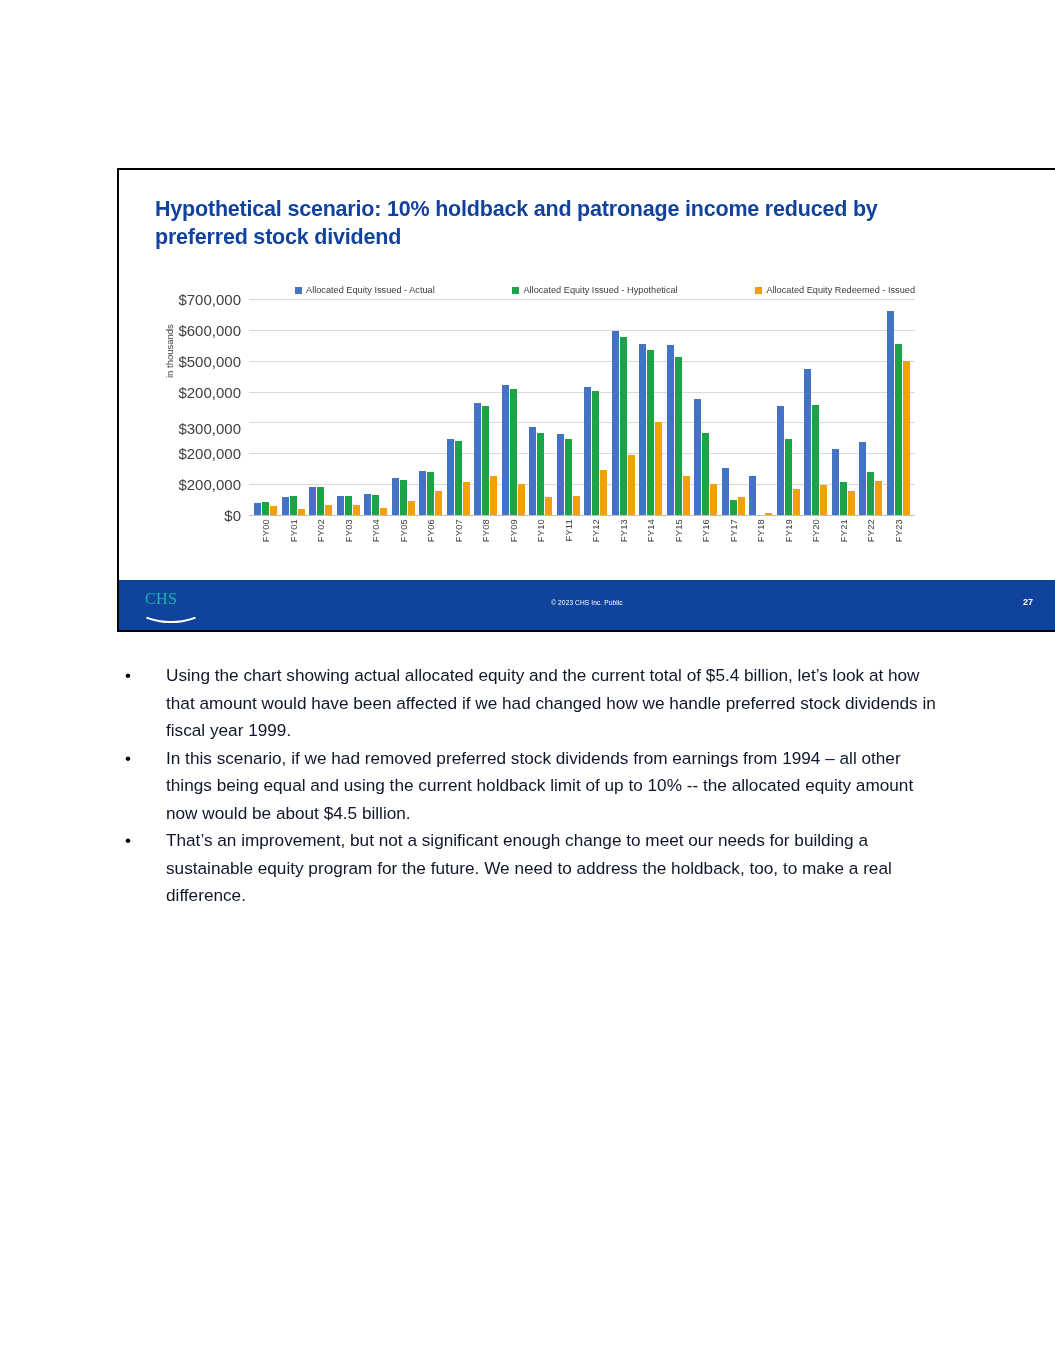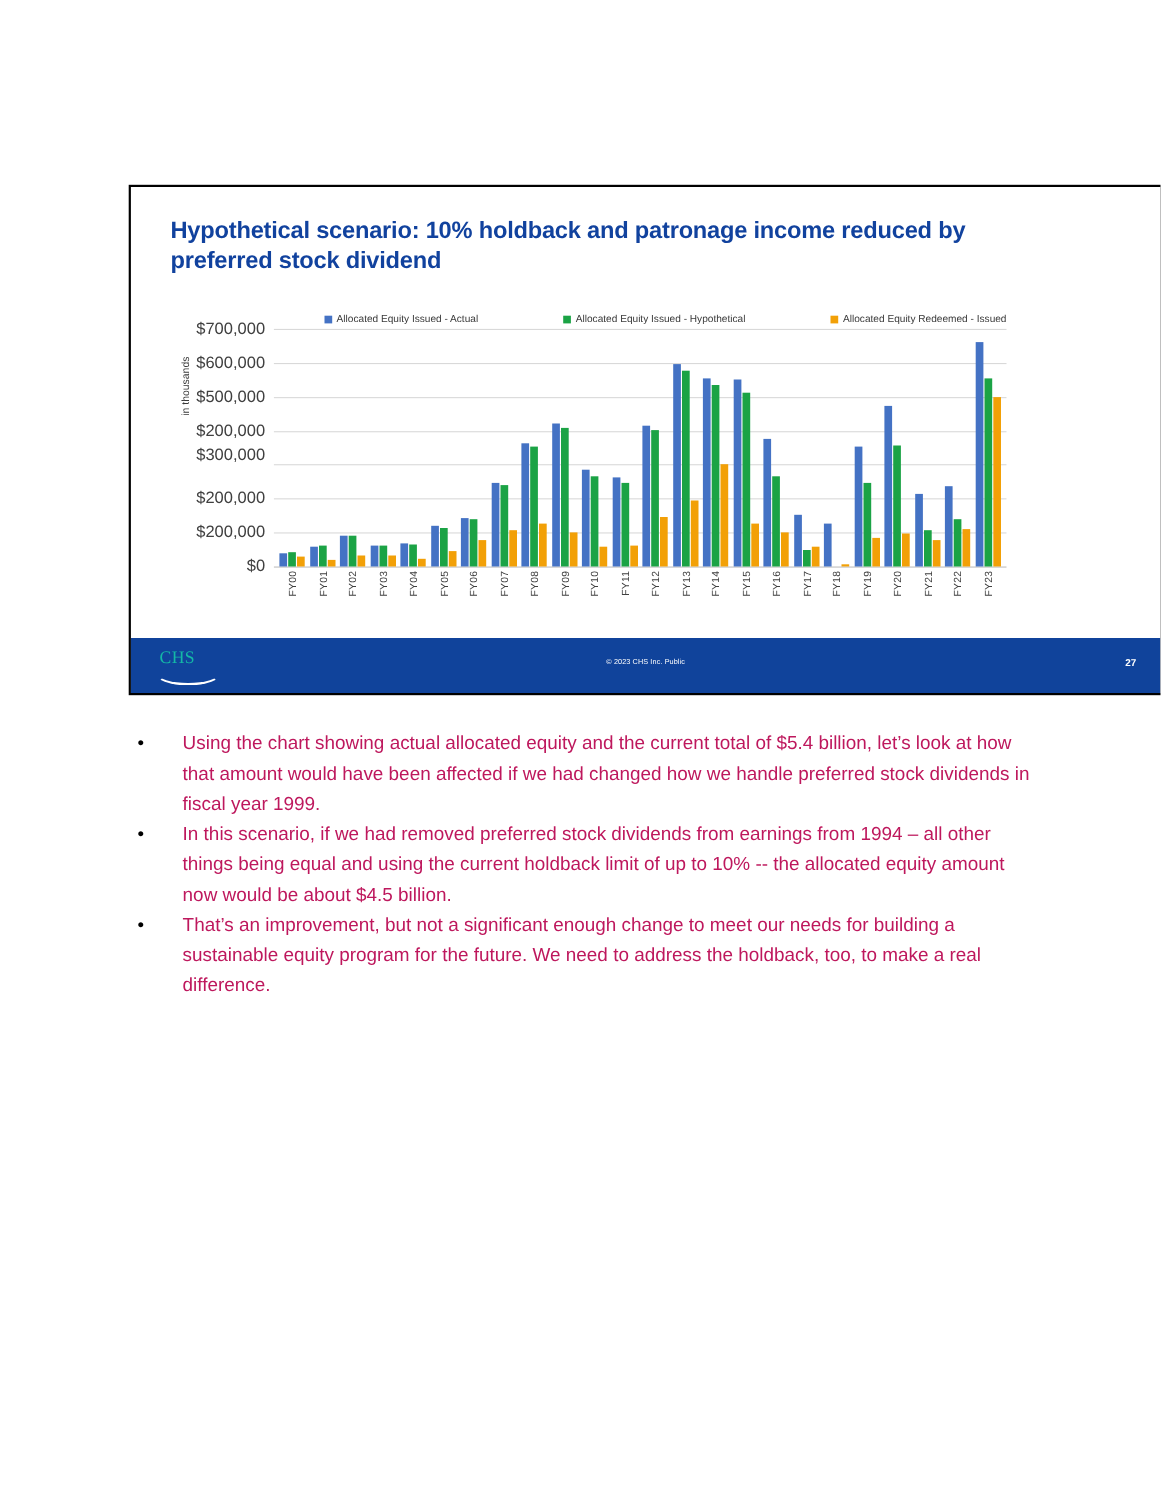--- a/index.html
+++ b/index.html
@@ -249,21 +249,21 @@
     line-height: 27.5px;
     color: #000000;
     text-align: left;
     padding-left: 5px;
     box-sizing: border-box;
   }
   .bullet-text {
     flex: 1 1 auto;
     font-size: 17.2px;
     line-height: 27.5px;
-    color: #be185d;
+    color: #0f172a;
   }
 </style>
 </head>
 <body>
 
 <div id="slide">
 
   <div id="slide-title">Hypothetical scenario: 10% holdback and patronage income reduced by preferred stock dividend</div>
 
   <div id="chart-area">
@@ -283,21 +283,21 @@
       </div>
     </div>
 
     <div id="y-axis-title">in thousands</div>
 
     <div id="y-labels">
         <div class="y-label" style="top: 0px;">$700,000</div>
         <div class="y-label" style="top: 30.8571px;">$600,000</div>
         <div class="y-label" style="top: 61.7143px;">$500,000</div>
         <div class="y-label" style="top: 92.5714px;">$200,000</div>
-        <div class="y-label" style="top: 115px;">$300,000</div>
+        <div class="y-label" style="top: 129px;">$300,000</div>
         <div class="y-label" style="top: 154.286px;">$200,000</div>
         <div class="y-label" style="top: 185.143px;">$200,000</div>
         <div class="y-label" style="top: 216px;">$0</div>
       </div>
 
     <div id="plot-wrap">
       <div id="gridlines">
           <div class="gridline" style="top: 0px;"></div>
           <div class="gridline" style="top: 30.8571px;"></div>
           <div class="gridline" style="top: 61.7143px;"></div>

